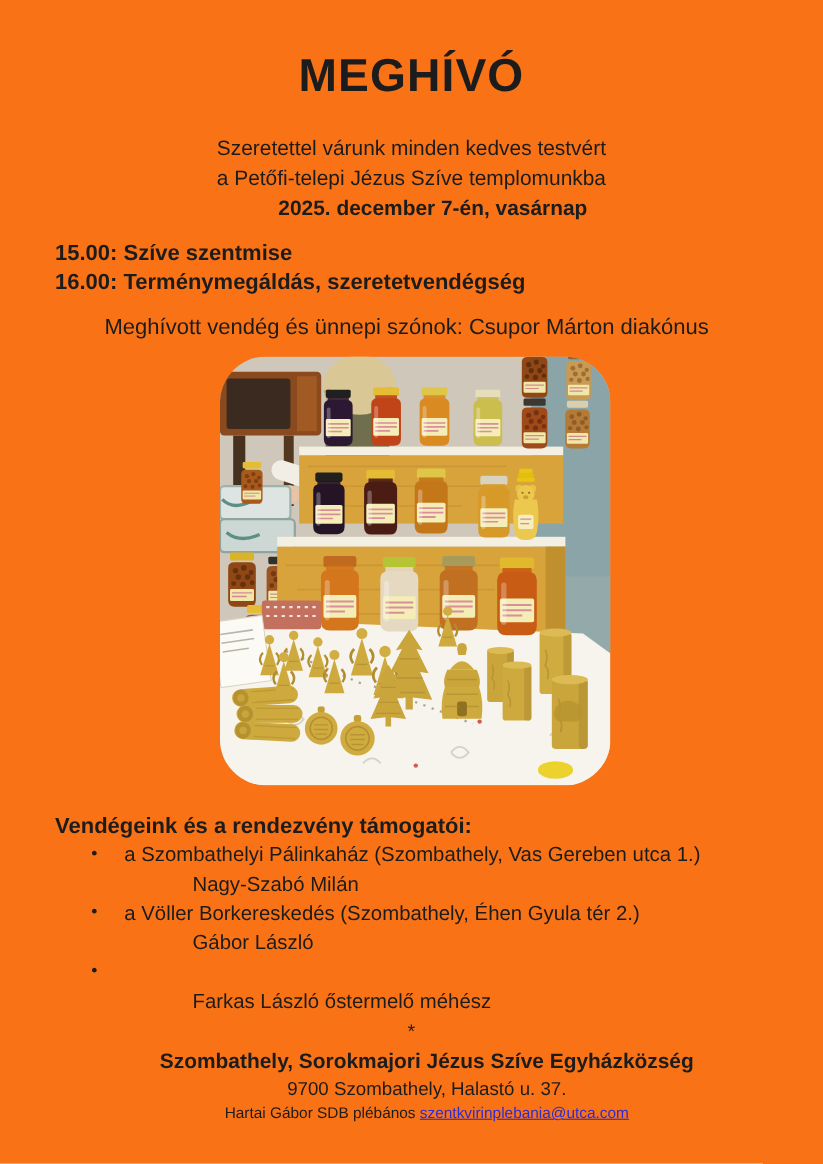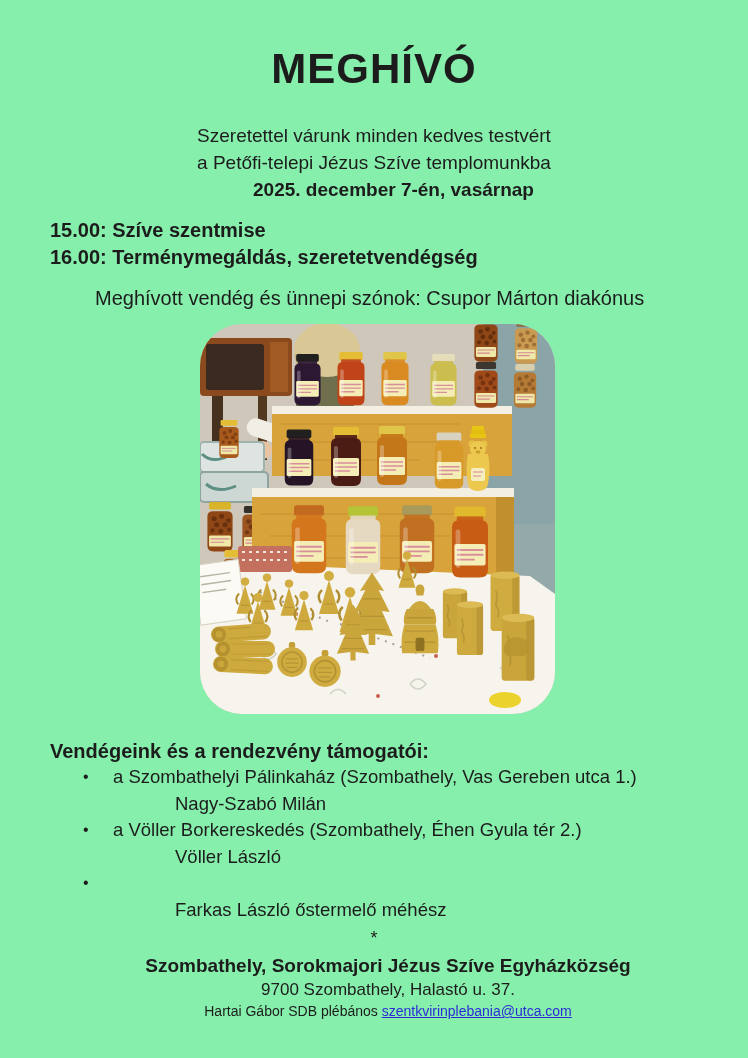--- a/index.html
+++ b/index.html
@@ -1,17 +1,17 @@
 <!DOCTYPE html>
 <html lang="hu"><head>
 <meta charset="utf-8">
 <style>
   html,body{margin:0;padding:0;background:#ffffff;}
   .page{
-    width:748px;height:1058px;background:#86efac;overflow:hidden;
+    width:748px;height:1058px;background:#f97316;overflow:hidden;
     font-family:"Liberation Sans",sans-serif;color:#1c1c1c;
     -webkit-font-smoothing:antialiased;
   }
   .title{
     margin-top:0;padding-top:44px;text-align:center;
     font-size:42px;font-weight:700;letter-spacing:1px;line-height:50px;
   }
   .intro{ text-align:center;font-size:19px;line-height:27px;margin-top:20px; }
   .intro .b{ font-weight:700;margin-left:39px; }
   .schedule{ margin:14px 0 0 50px;font-size:20px;font-weight:700;line-height:27px; }
@@ -262,21 +262,21 @@
     <div class="sup-item">
       <span class="bullet">•</span>
       <span>a Szombathelyi Pálinkaház (Szombathely, Vas Gereben utca 1.)</span>
     </div>
     <div class="sup-person">Nagy-Szabó Milán</div>
 
     <div class="sup-item">
       <span class="bullet">•</span>
       <span>a Völler Borkereskedés (Szombathely, Éhen Gyula tér 2.)</span>
     </div>
-    <div class="sup-person">Völler László</div>
+    <div class="sup-person">Gábor László</div>
 
     <div class="sup-item">
       <span class="bullet">•</span>
     </div>
     <div class="sup-person">Farkas László őstermelő méhész</div>
   </div>
 
   <div class="star">*</div>
 
   <div class="footer">

